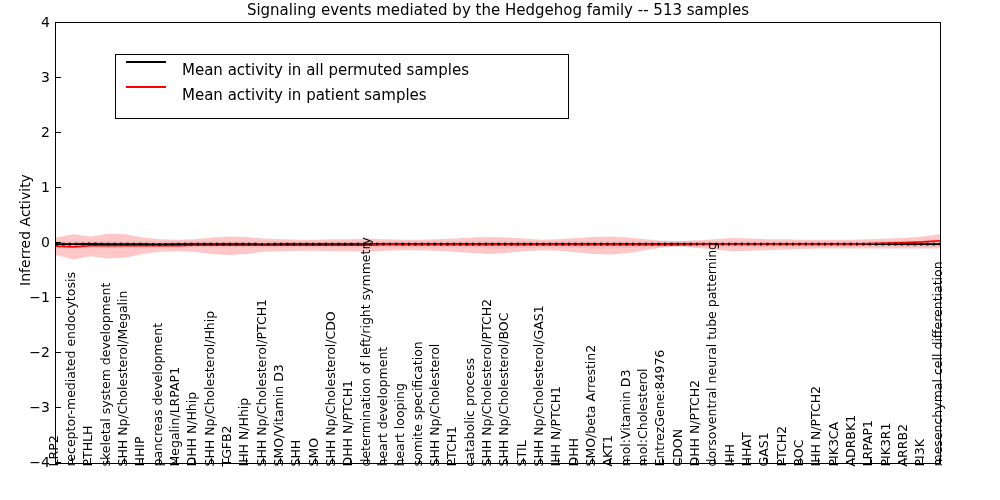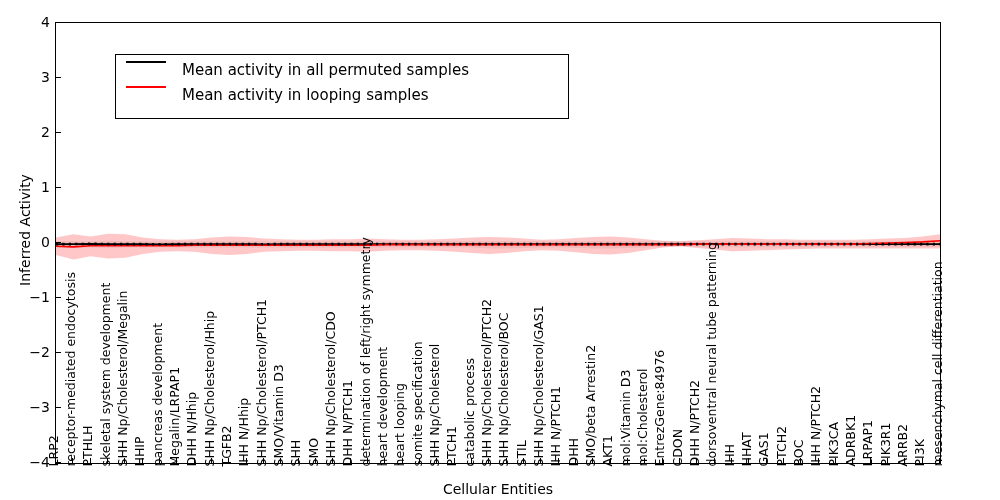--- a/index.html
+++ b/index.html
@@ -153,20 +153,21 @@
     font-size: 15px;
     color: #000;
     white-space: nowrap;
   }
 </style>
 </head>
 <body>
 
 <div id="figure">
 
+  <div id="chart-title">Signaling events mediated by the Hedgehog family -- 513 samples</div>
 
   <div id="ytick-labels">
       <div class="ytick-label" style="top: -7px;">4</div>
       <div class="ytick-label" style="top: 48px;">3</div>
       <div class="ytick-label" style="top: 103px;">2</div>
       <div class="ytick-label" style="top: 158px;">1</div>
       <div class="ytick-label" style="top: 213px;">0</div>
       <div class="ytick-label" style="top: 268px;">−1</div>
       <div class="ytick-label" style="top: 323px;">−2</div>
       <div class="ytick-label" style="top: 378px;">−3</div>
@@ -183,21 +184,21 @@
         <path d="M0.00,221.10 L17.33,221.10 L34.67,220.83 L52.00,221.10 L69.33,221.10 L86.67,221.10 L104.00,221.38 L121.33,221.10 L138.67,221.10 L156.00,221.10 L173.33,221.10 L190.67,221.10 L208.00,221.21 L225.33,221.10 L242.67,221.10 L260.00,221.10 L277.33,221.10 L294.67,221.10 L312.00,221.10 L329.33,220.99 L346.67,221.10 L364.00,221.10 L381.33,221.10 L398.67,221.10 L416.00,221.10 L433.33,221.10 L450.67,221.10 L468.00,221.10 L485.33,221.10 L502.67,221.10 L520.00,221.10 L537.33,221.10 L554.67,221.10 L572.00,221.10 L589.33,221.10 L606.67,221.10 L624.00,221.10 L641.33,221.10 L658.67,221.10 L676.00,221.10 L693.33,221.10 L710.67,221.10 L728.00,221.10 L745.33,221.10 L762.67,221.10 L780.00,221.10 L797.33,221.10 L814.67,221.10 L832.00,221.10 L849.33,221.10 L866.67,221.10 L884.00,221.10" fill="none" stroke="#000000" stroke-width="2.6" stroke-dasharray="2.2 4.2" stroke-linecap="butt"></path>
       </svg>
 
     <div id="legend">
       <div class="legend-row">
         <span class="legend-swatch" style="background:#000000"></span>
         <span class="legend-text">Mean activity in all permuted samples</span>
       </div>
       <div class="legend-row">
         <span class="legend-swatch" style="background:#ff0000"></span>
-        <span class="legend-text">Mean activity in looping samples</span>
+        <span class="legend-text">Mean activity in patient samples</span>
       </div>
     </div>
   </div>
 
   <div id="xtick-layer">
       <div class="xtick-label" style="left: 59.5px; bottom: 34px;">LRP2</div>
       <div class="xtick-mark" style="left: 55px;"></div>
       <div class="xtick-label" style="left: 76.8333px; bottom: 34px;">receptor-mediated endocytosis</div>
       <div class="xtick-mark" style="left: 72.3333px;"></div>
       <div class="xtick-label" style="left: 94.1667px; bottom: 34px;">PTHLH</div>
@@ -294,21 +295,20 @@
       <div class="xtick-mark" style="left: 869.667px;"></div>
       <div class="xtick-label" style="left: 891.5px; bottom: 34px;">PIK3R1</div>
       <div class="xtick-mark" style="left: 887px;"></div>
       <div class="xtick-label" style="left: 908.833px; bottom: 34px;">ARRB2</div>
       <div class="xtick-mark" style="left: 904.333px;"></div>
       <div class="xtick-label" style="left: 926.167px; bottom: 34px;">PI3K</div>
       <div class="xtick-mark" style="left: 921.667px;"></div>
       <div class="xtick-label" style="left: 943.5px; bottom: 34px;">mesenchymal cell differentiation</div>
       <div class="xtick-mark" style="left: 939px;"></div>
     </div>
-  <div id="xlabel">Cellular Entities</div>
 
 <div class="ytick-mark" style="top: 22px;"></div>
     <div class="ytick-mark" style="top: 77px;"></div>
     <div class="ytick-mark" style="top: 132px;"></div>
     <div class="ytick-mark" style="top: 187px;"></div>
     <div class="ytick-mark" style="top: 242px;"></div>
     <div class="ytick-mark" style="top: 297px;"></div>
     <div class="ytick-mark" style="top: 352px;"></div>
     <div class="ytick-mark" style="top: 407px;"></div>
     <div class="ytick-mark" style="top: 462px;"></div>

